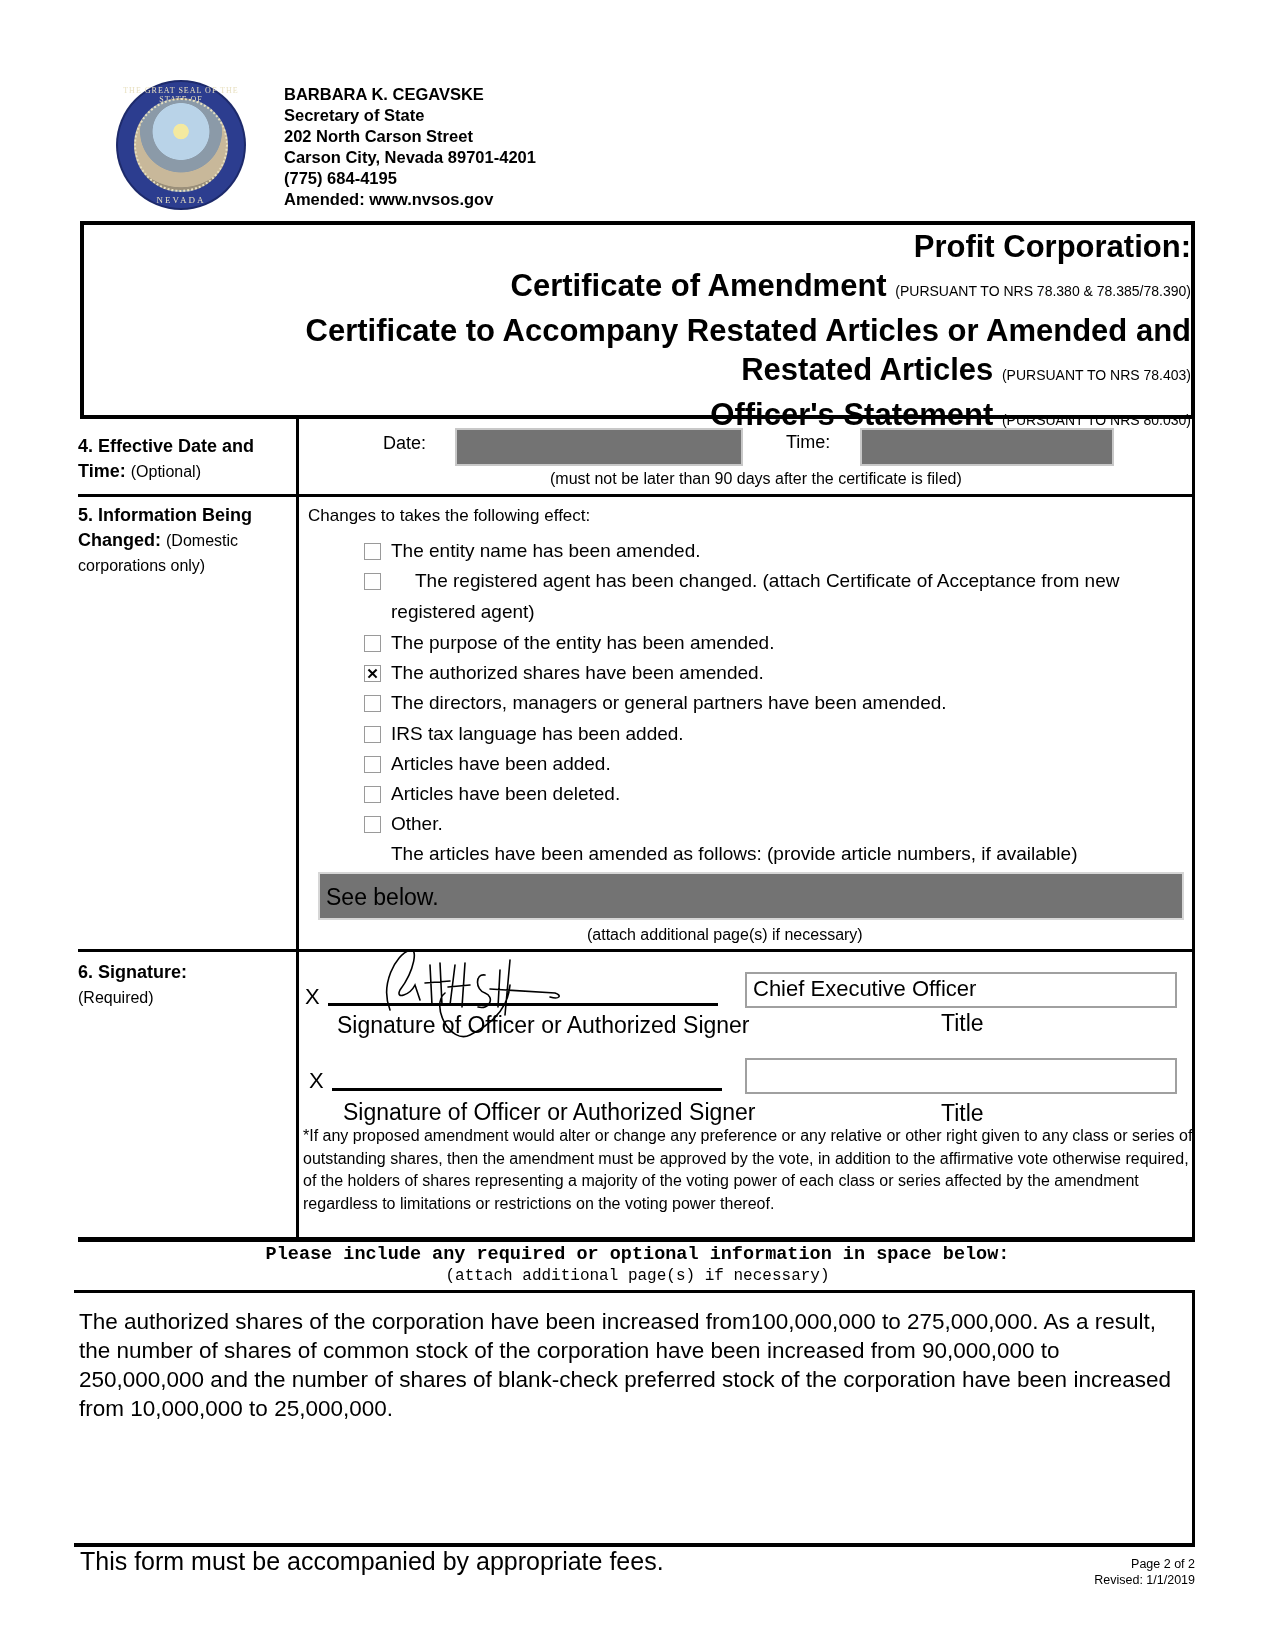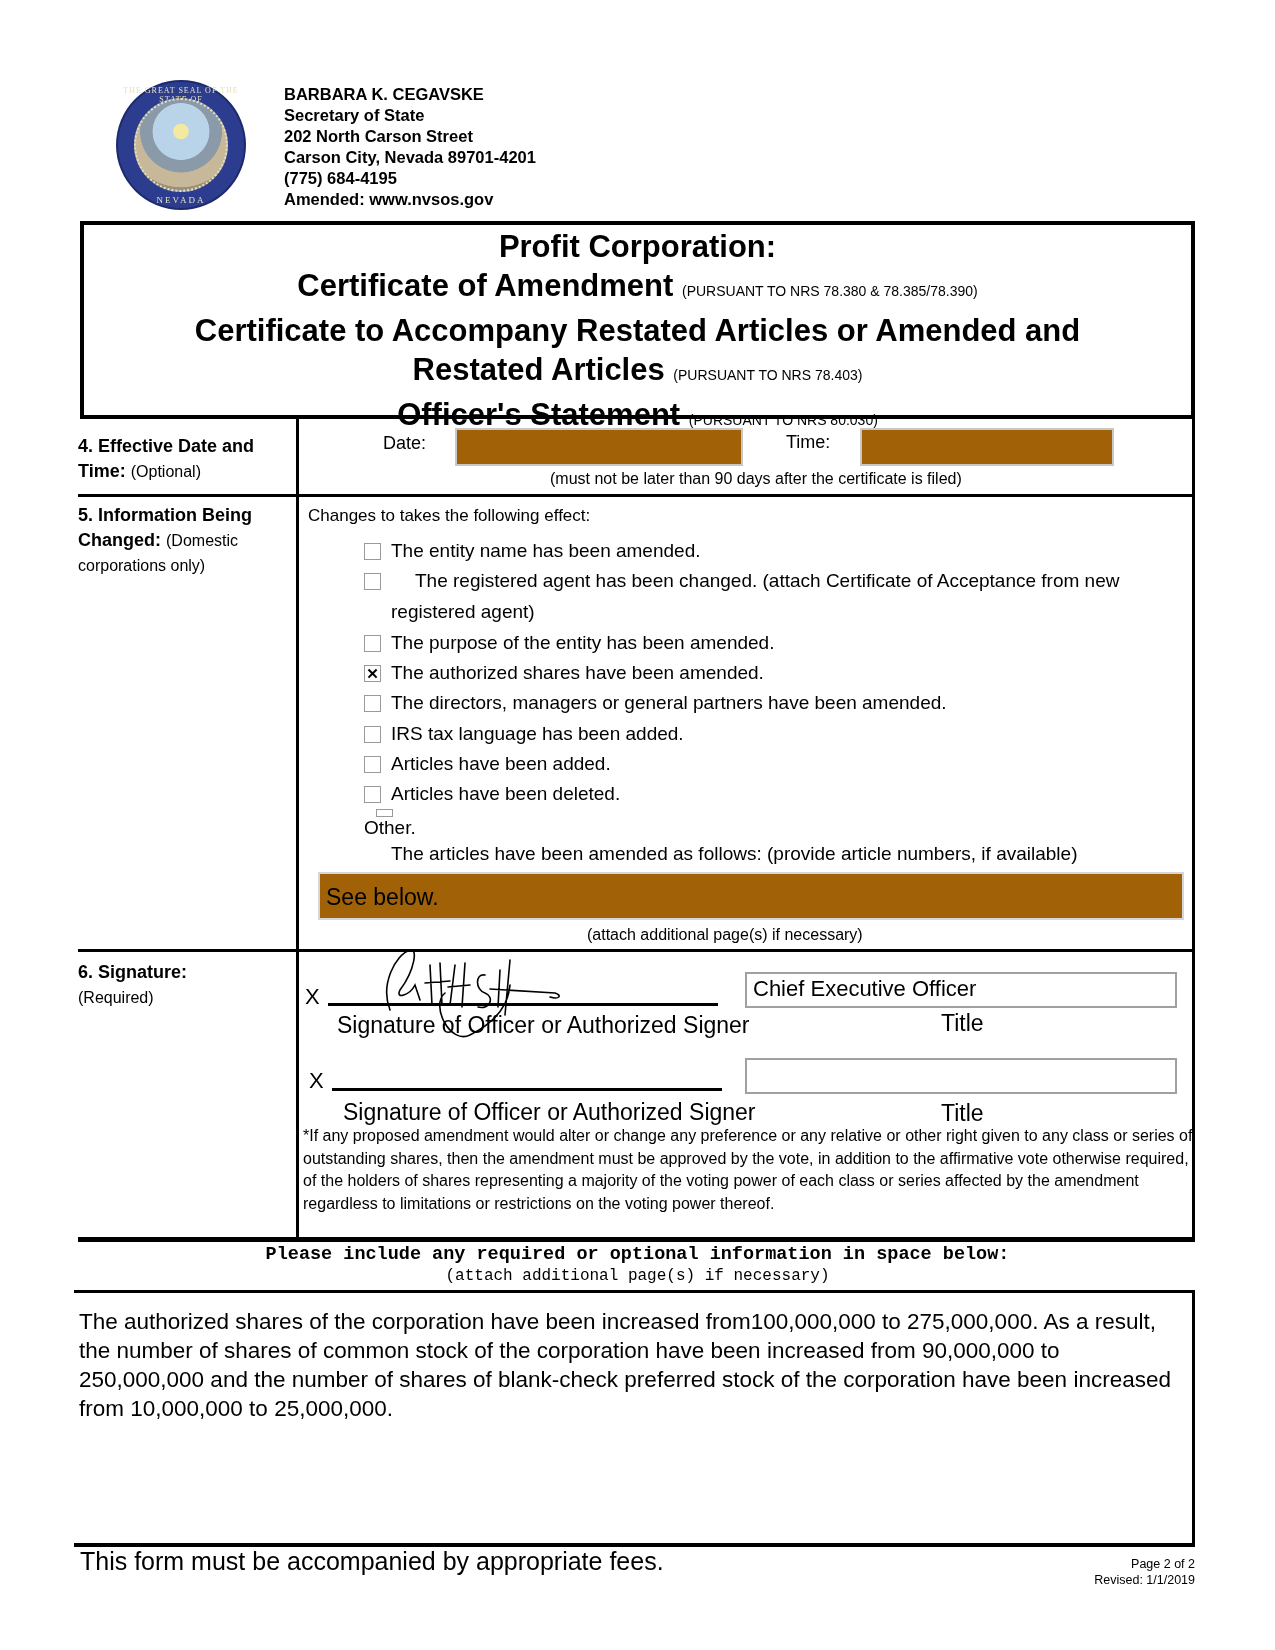--- a/index.html
+++ b/index.html
@@ -14,35 +14,35 @@
           background: radial-gradient(circle at 50% 35%, #f4e9a0 0 10%, #b9d3e8 11% 38%, #8b9aa8 39% 55%, #c8b89a 56% 75%, #9a8f7a 76%);
           border: 2px dotted #e8e0c0; box-sizing: border-box; }
   .seal-text-top { position: absolute; left: 0; top: 4px; width: 126px; text-align: center; color: #e8e0c0;
           font-family: "Liberation Serif", serif; font-size: 8px; letter-spacing: 1px; }
   .seal-text-bot { position: absolute; left: 0; bottom: 3px; width: 126px; text-align: center; color: #e8e0c0;
           font-family: "Liberation Serif", serif; font-size: 9px; letter-spacing: 2px; }
   .sos { left: 284px; top: 84px; font-weight: bold; font-size: 16.5px; line-height: 21px; }
 
   
   .title-box { left: 80px; top: 221px; width: 1115px; height: 198px; border: 4px solid #000;
-               box-sizing: border-box; text-align: center; font-weight: bold; }
+               box-sizing: border-box; text-align: right; font-weight: bold; }
   .tline { font-size: 31px; line-height: 39px; white-space: nowrap; }
   .tline .small { font-weight: normal; font-size: 14px; }
   .tline1 { padding-top: 2px; }
 
   
   .hline { background: #000; }
   .vline { background: #000; }
 
   .row-label { font-size: 18px; line-height: 25px; }
   .row-label b { font-weight: bold; }
   .row-label .opt { font-size: 16px; }
 
   .field-lbl { font-size: 18px; }
-  .input-box { border: 2px solid #c8c8c8; box-sizing: border-box; background: #a16207; }
+  .input-box { border: 2px solid #c8c8c8; box-sizing: border-box; background: #737373; }
   .note { font-size: 16px; }
 
   .cb-row { left: 364px; font-size: 19px; height: 30px; display: flex; align-items: center; white-space: nowrap; }
   .cb { width: 17px; height: 17px; border: 1.5px solid #9a9a9a; box-sizing: border-box; margin-right: 10px;
         display: inline-flex; align-items: center; justify-content: center; font-size: 15px; font-weight: bold; line-height: 1; background:#fff; }
 
   .sig-x { font-size: 22px; }
   .sig-line { height: 3px; background: #000; }
   .sig-cap { font-size: 23px; }
   .title-input { border: 2px solid #a0a0a0; box-sizing: border-box; font-size: 22px; padding: 2px 6px; }
@@ -147,21 +147,21 @@
   <span>IRS tax language has been added.</span>
 </div>
 <div class="abs cb-row" style="top:749px;">
   <span class="cb"></span>
   <span>Articles have been added.</span>
 </div>
 <div class="abs cb-row" style="top:779px;">
   <span class="cb"></span>
   <span>Articles have been deleted.</span>
 </div>
-<div class="abs cb-row" style="top:809px;flex-direction:column;">
+<div class="abs cb-row" style="top:809px;">
   <span class="cb"></span>
   <span>Other.</span>
 </div>
 <div class="abs cb-row" style="top:839px; left:391px;">
   <span>The articles have been amended as follows: (provide article numbers, if available)</span>
 </div>
 <div class="abs input-box" style="left:318px; top:872px; width:866px; height:48px; border-color:#d6d6d6; font-size:23px; padding:10px 6px; box-sizing:border-box;">
   <span>See below.</span>
 </div>
 <div class="abs note" style="left:587px; top:926px;">(attach additional page(s) if necessary)</div>

